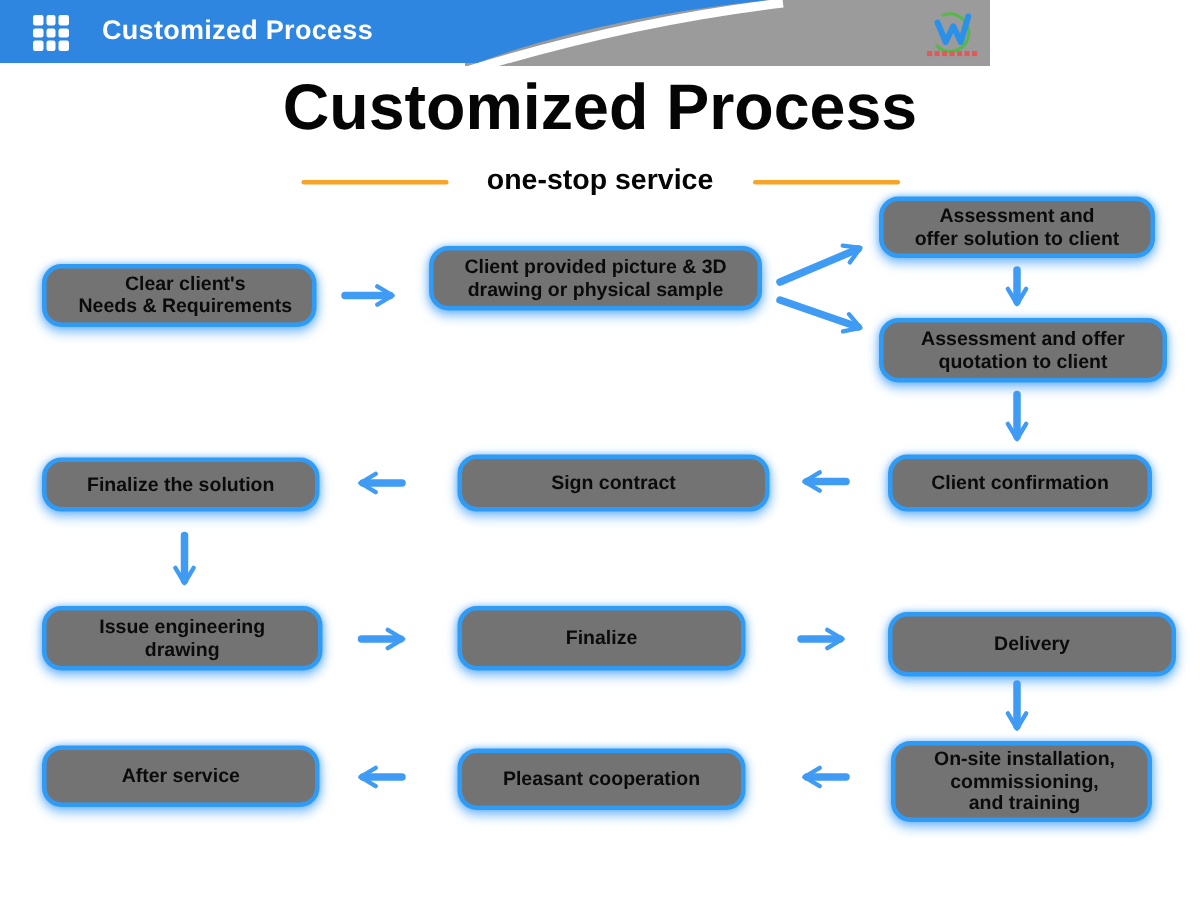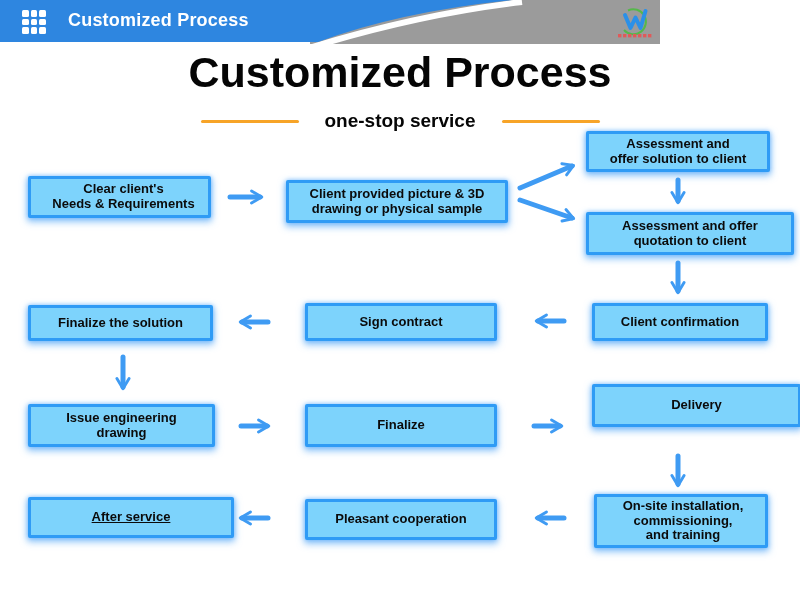--- a/index.html
+++ b/index.html
@@ -27,39 +27,39 @@
   }
   .subtitle-row{
     position:absolute;top:110px;left:0;width:100%;
     display:flex;justify-content:center;align-items:center;gap:26px;
   }
   .subtitle-row .rule{width:98px;height:3px;background:#f7a428;border-radius:2px;}
   .subtitle-text{font-size:19px;font-weight:bold;color:#050505;}
   
   .node{
     position:absolute;box-sizing:border-box;
-    background:#7dd3fc;border:3px solid #2f9bf5;border-radius:2px;
+    background:#737373;border:3px solid #2f9bf5;border-radius:13px;
     box-shadow:0 3px 7px 1px rgba(70,160,245,.60),0 0 4px rgba(135,195,255,.85);
     display:flex;align-items:center;justify-content:center;text-align:center;
     font-weight:bold;font-size:13px;line-height:1.12;color:#0b0b0b;
     white-space:pre-line;padding:2px 6px;
   }
   .n0{left:28px;top:176px;width:183px;height:42px;padding-left:14px;}
-  .n1{left:286px;top:180px;width:222px;height:43px;}
+  .n1{left:286px;top:164px;width:222px;height:43px;}
   .n2{left:586px;top:131px;width:184px;height:41px;}
-  .n3{left:586px;top:212px;width:208px;height:43px;}
+  .n3{left:586px;top:212px;width:192px;height:43px;}
   .n4{left:592px;top:303px;width:176px;height:38px;}
-  .n5{left:305px;top:303px;width:192px;height:38px;}
+  .n5{left:305px;top:303px;width:208px;height:38px;}
   .n6{left:28px;top:305px;width:185px;height:36px;}
   .n7{left:28px;top:404px;width:187px;height:43px;}
   .n8{left:305px;top:404px;width:192px;height:43px;}
-  .n9{left:592px;top:384px;width:209px;height:43px;text-align:right;}
+  .n9{left:592px;top:408px;width:192px;height:43px;text-align:right;}
   .n10{left:594px;top:494px;width:174px;height:54px;padding-left:10px;}
   .n11{left:305px;top:499px;width:192px;height:41px;}
-  .n12{left:28px;top:497px;width:206px;height:41px;text-decoration:underline;}
+  .n12{left:28px;top:497px;width:185px;height:41px;}
   .arrow-layer{position:absolute;left:0;top:0;pointer-events:none;}
 </style>
 </head>
 <body>
 
 <div class="slide">
 
   <svg class="header-svg" width="800" height="46">
     <rect x="310" y="0" width="350" height="44" fill="#9b9b9b"></rect>
     <path d="M312,47 Q420,14 522,2" fill="none" stroke="#ffffff" stroke-width="6"></path>

